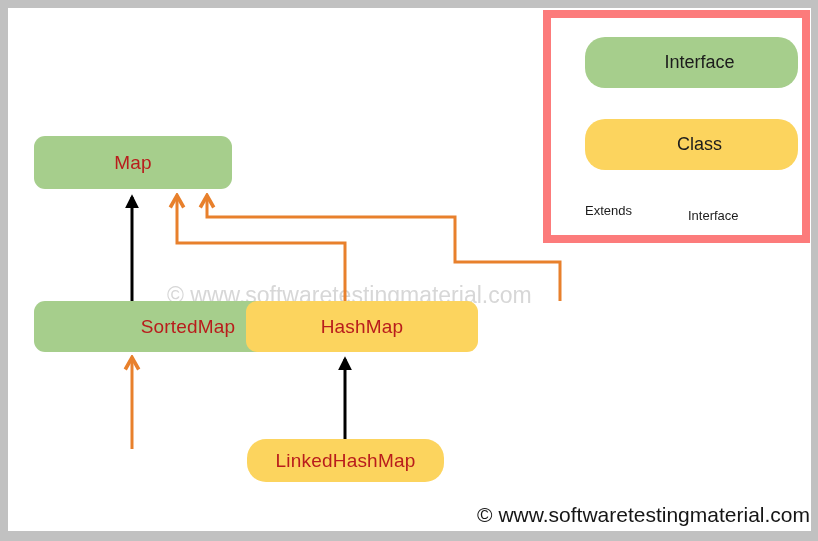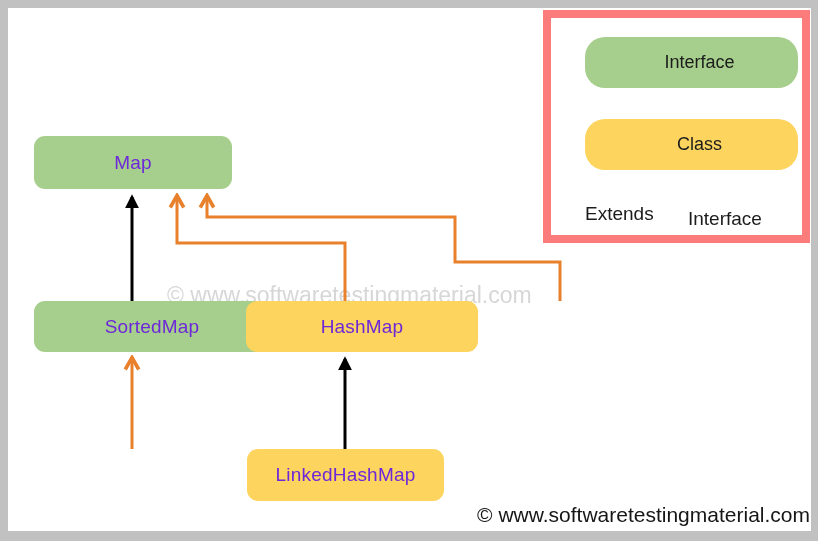--- a/index.html
+++ b/index.html
@@ -16,21 +16,21 @@
     background:#ffffff;
   }
   .edges-svg{
     position:absolute;left:0;top:0;width:818px;height:541px;
     pointer-events:none;
   }
   .node{
     position:absolute;
     display:flex;align-items:center;justify-content:center;
     border-radius:11px;
-    font-size:19px;color:#6d28d9;
+    font-size:19px;color:#b91c1c;
     letter-spacing:0.2px;
   }
   .node.green{background:#a6ce8c;}
   .node.yellow{background:#fcd45e;}
   .watermark-center{
     position:absolute;left:167px;top:282px;
     font-size:23px;color:#d7d7d7;
     white-space:nowrap;
   }
   .watermark-bottom{
@@ -49,21 +49,21 @@
     position:absolute;
     width:197px;height:51px;left:34px;
     display:flex;align-items:center;justify-content:center;
     border-radius:20px;
     font-size:18px;color:#1c1c1c;padding-left:16px;
   }
   .legend-swatch.green{top:19px;background:#a6ce8c;}
   .legend-swatch.yellow{top:101px;background:#fcd45e;}
   .legend-arrow-label{
     position:absolute;
-    font-size:19px;color:#1c1c1c;
+    font-size:13px;color:#1c1c1c;
     white-space:nowrap;
   }
   .legend-extends-label{left:34px;top:185px;}
   .legend-implements-label{left:137px;top:190px;}
 </style>
 </head>
 <body>
 
 <div class="frame">
   <div class="canvas-bg"></div>
@@ -84,23 +84,23 @@
     <path d="M345,301 L345,243 L177,243 L177,197" stroke="#e8802c" stroke-width="3" fill="none" marker-end="url(#arrow-orange)"></path>
     <path d="M560,301 L560,262 L455,262 L455,217 L207,217 L207,197" stroke="#e8802c" stroke-width="3" fill="none" marker-end="url(#arrow-orange)"></path>
     <path d="M132,449 L132,359" stroke="#e8802c" stroke-width="3" fill="none" marker-end="url(#arrow-orange)"></path>
     <path d="M345,449 L345,359" stroke="#000000" stroke-width="3" fill="none" marker-end="url(#arrow-black)"></path>
 
     <path d="M571,224 L571,189" stroke="#000000" stroke-width="3" fill="none" marker-end="url(#arrow-black)"></path>
     <path d="M667,224 L667,189" stroke="#e8802c" stroke-width="3" fill="none" marker-end="url(#arrow-orange)"></path>
   </svg>
 
   <div class="node green" style="left:34px;top:136px;width:198px;height:53px;">Map</div>
-  <div class="node green" style="left:34px;top:301px;width:236px;height:51px;">SortedMap</div>
+  <div class="node green" style="left:34px;top:301px;width:236px;height:51px;padding-left:36px;">SortedMap</div>
   <div class="node yellow" style="left:246px;top:301px;width:232px;height:51px;">HashMap</div>
-  <div class="node yellow" style="left:247px;top:449px;width:197px;height:52px;">LinkedHashMap</div>
+  <div class="node yellow" style="left:247px;top:439px;width:197px;height:43px;border-radius:19px;">LinkedHashMap</div>
 
   <div class="legend-box">
     <div class="legend-swatch green">Interface</div>
     <div class="legend-swatch yellow">Class</div>
     <div class="legend-arrow-label legend-extends-label">Extends</div>
     <div class="legend-arrow-label legend-implements-label">Interface</div>
   </div>
 
   <div class="watermark-bottom">© www.softwaretestingmaterial.com</div>
 </div>

